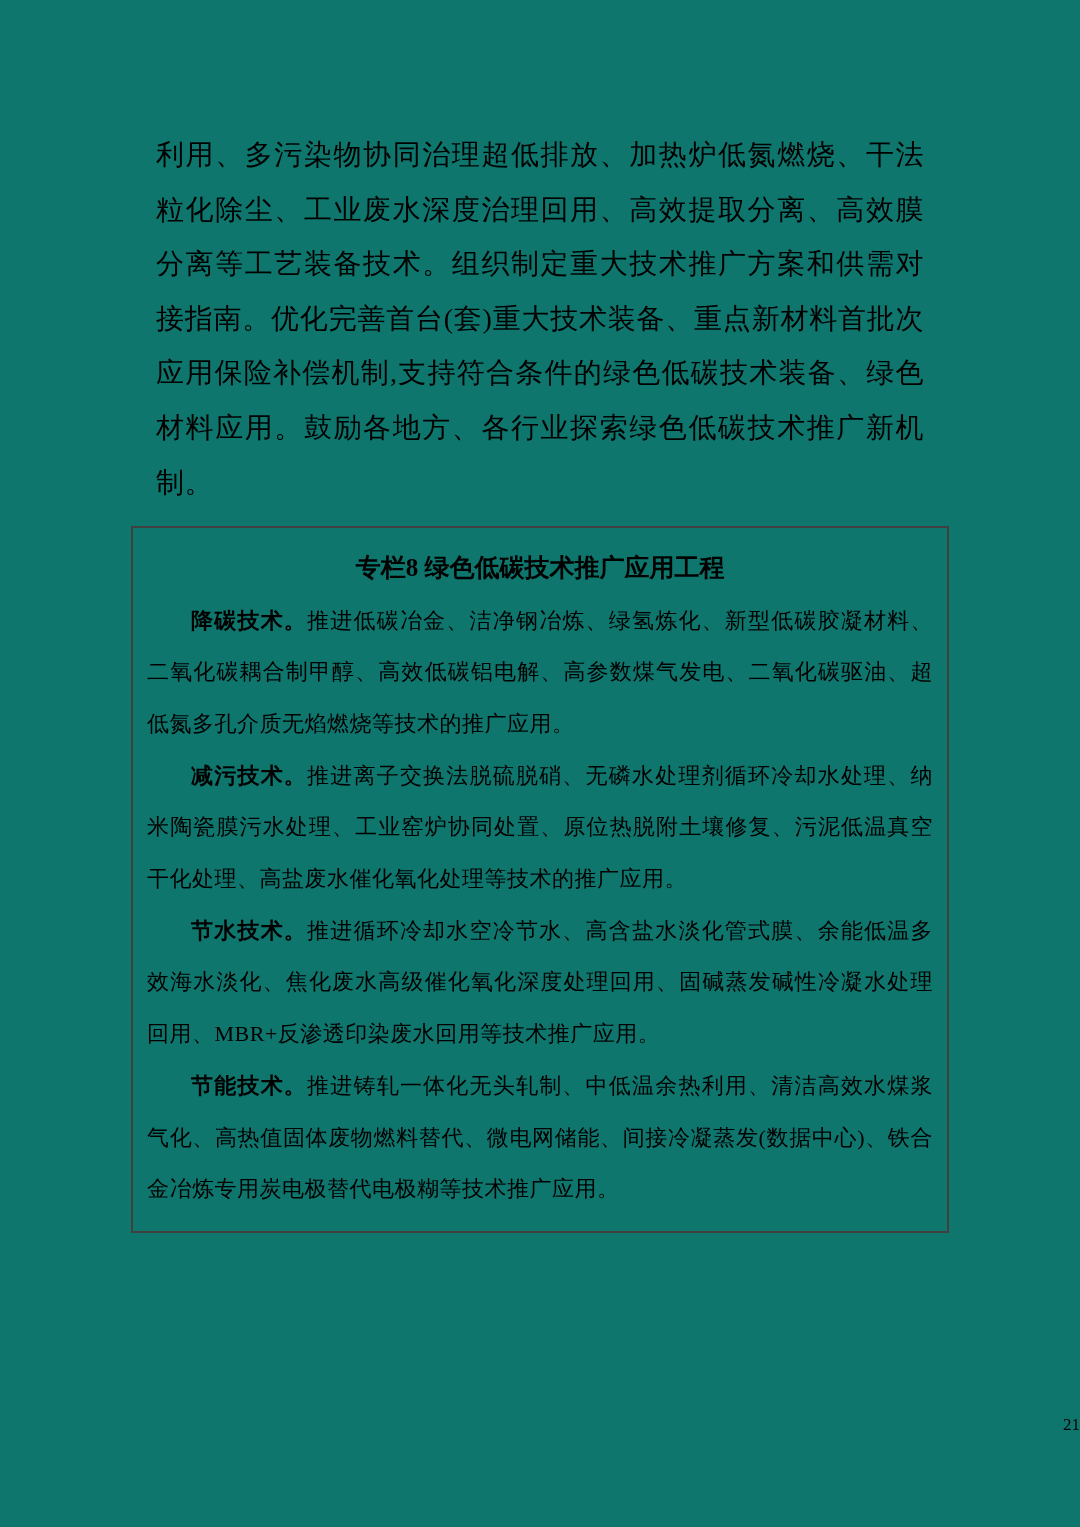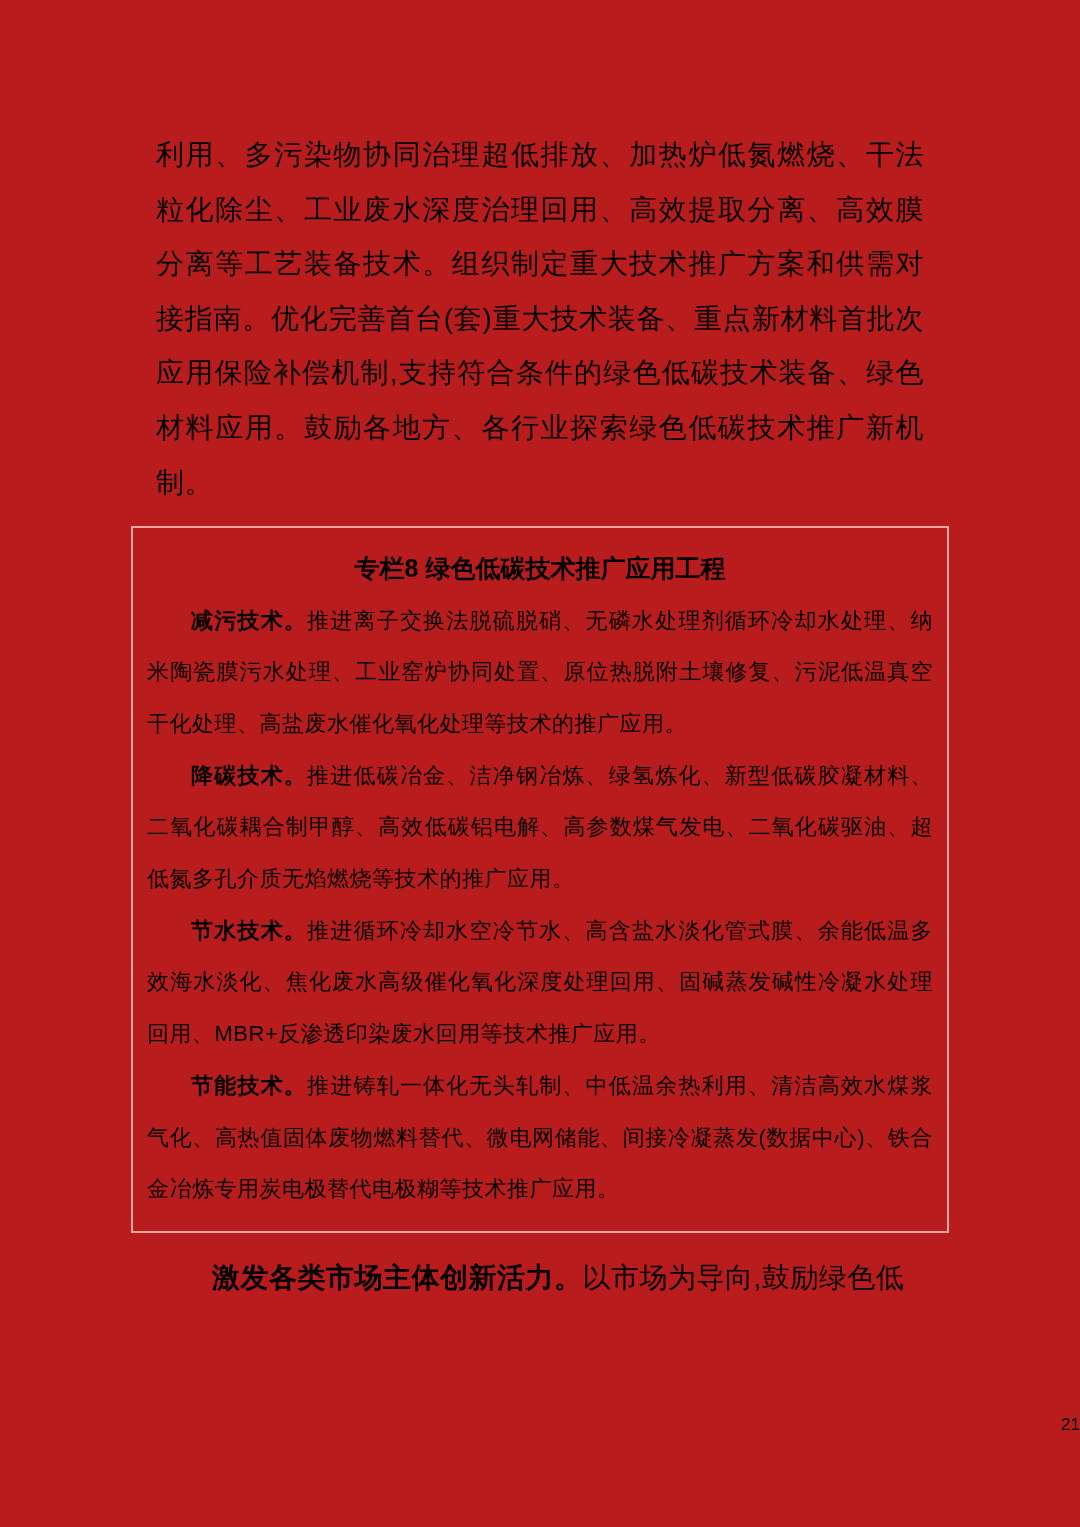--- a/index.html
+++ b/index.html
@@ -4,23 +4,23 @@
 <style>
   html, body {
     margin: 0;
     padding: 0;
     background: #ffffff;
   }
   .page {
     position: relative;
     width: 1080px;
     height: 1527px;
-    background: #b91c1c;
+    background: #0f766e;
     color: #000000;
-    font-family: Liberation Sans, sans-serif;
+    font-family: Liberation Serif, serif;
     overflow: hidden;
     box-sizing: border-box;
   }
   .content {
     width: 818px;
     margin: 0 auto;
     padding-top: 128px;
     box-sizing: border-box;
   }
   
@@ -29,21 +29,21 @@
     margin: 0 auto;
     font-size: 28px;
     line-height: 1.95;
     text-align: justify;
     text-justify: inter-ideograph;
     letter-spacing: 0.5px;
   }
   
   .box {
     margin-top: 16px;
-    border: 2px solid #fca5a5;
+    border: 2px solid #404040;
     padding: 14px 14px 16px 14px;
     box-sizing: border-box;
   }
   .box-title {
     text-align: center;
     font-weight: bold;
     font-size: 25px;
     line-height: 2.1;
   }
   .box-para {
@@ -87,28 +87,27 @@
 <body>
 
 <div class="page">
   <div class="content">
 
     <p class="body-text"><span>利用、多污染物协同治理超低排放、加热炉低氮燃烧、干法粒化除尘、工业废水深度治理回用、高效提取分离、高效膜分离等工艺装备技术。组织制定重大技术推广方案和供需对接指南。优化完善首台(套)重大技术装备、重点新材料首批次应用保险补偿机制,支持符合条件的绿色低碳技术装备、绿色材料应用。鼓励各地方、各行业探索绿色低碳技术推广新机制。</span></p>
 
     <div class="box">
       <div class="box-title">专栏8 绿色低碳技术推广应用工程</div>
 
+      <p class="box-para"><span class="box-lead">降碳技术。</span><span>推进低碳冶金、洁净钢冶炼、绿氢炼化、新型低碳胶凝材料、二氧化碳耦合制甲醇、高效低碳铝电解、高参数煤气发电、二氧化碳驱油、超低氮多孔介质无焰燃烧等技术的推广应用。</span></p>
+
       <p class="box-para"><span class="box-lead">减污技术。</span><span>推进离子交换法脱硫脱硝、无磷水处理剂循环冷却水处理、纳米陶瓷膜污水处理、工业窑炉协同处置、原位热脱附土壤修复、污泥低温真空干化处理、高盐废水催化氧化处理等技术的推广应用。</span></p>
-
-      <p class="box-para"><span class="box-lead">降碳技术。</span><span>推进低碳冶金、洁净钢冶炼、绿氢炼化、新型低碳胶凝材料、二氧化碳耦合制甲醇、高效低碳铝电解、高参数煤气发电、二氧化碳驱油、超低氮多孔介质无焰燃烧等技术的推广应用。</span></p>
 
       <p class="box-para"><span class="box-lead">节水技术。</span><span>推进循环冷却水空冷节水、高含盐水淡化管式膜、余能低温多效海水淡化、焦化废水高级催化氧化深度处理回用、固碱蒸发碱性冷凝水处理回用、MBR+反渗透印染废水回用等技术推广应用。</span></p>
 
       <p class="box-para"><span class="box-lead">节能技术。</span><span>推进铸轧一体化无头轧制、中低温余热利用、清洁高效水煤浆气化、高热值固体废物燃料替代、微电网储能、间接冷凝蒸发(数据中心)、铁合金冶炼专用炭电极替代电极糊等技术推广应用。</span></p>
 
     </div>
 
-    <p class="closing"><span class="closing-lead">激发各类市场主体创新活力。</span><span>以市场为导向,鼓励绿色低</span></p>
 
   </div>
 
   <div class="page-number">21</div>
 </div>
 
 </body></html>

